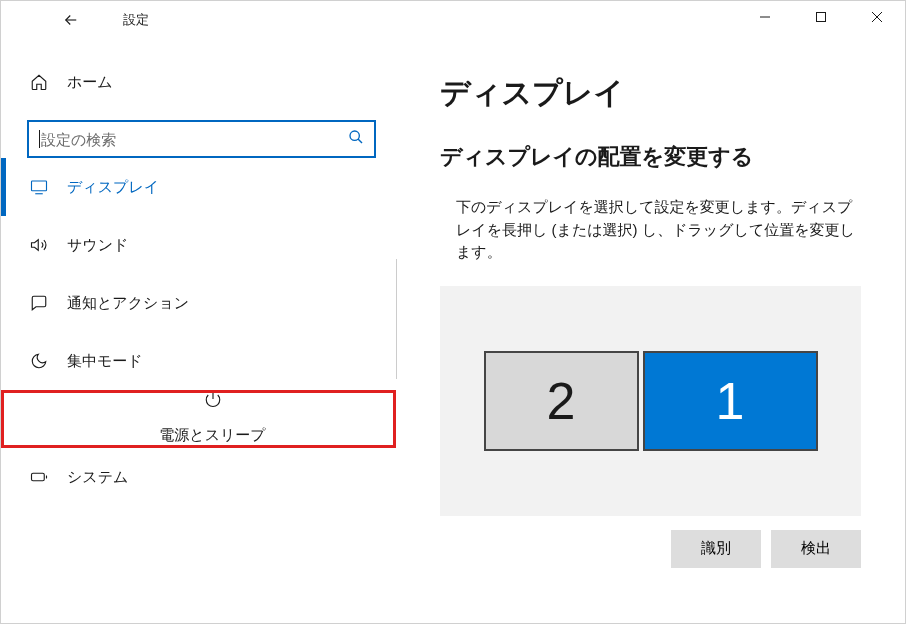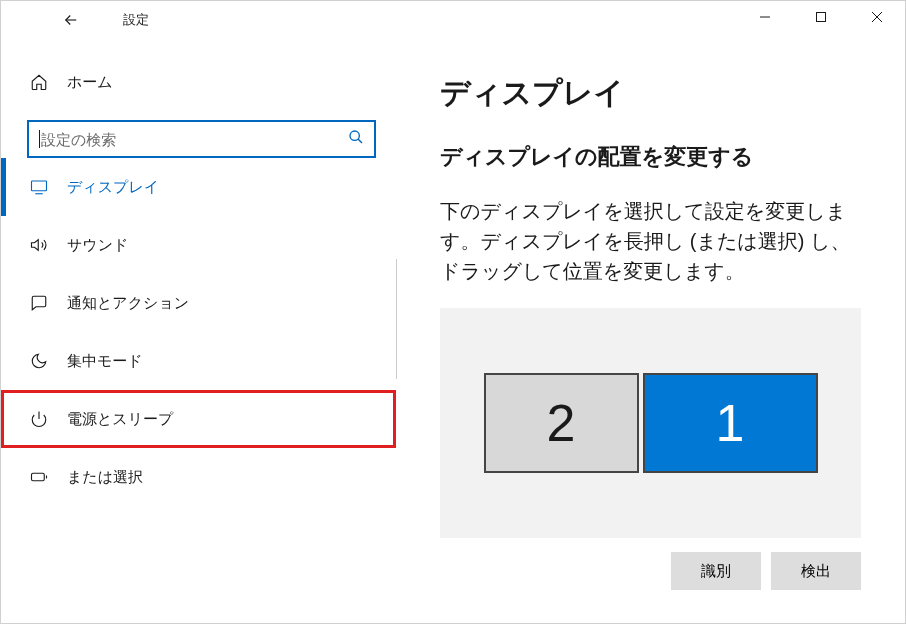--- a/index.html
+++ b/index.html
@@ -104,20 +104,21 @@
     content: "";
     position: absolute;
     left: 0; top: 0; bottom: 0;
     width: 5px;
     background: #0067c0;
   }
   .nav-item.active { color: #0067c0; }
   .nav-item.highlighted {
     outline: 3px solid #e02020;
     outline-offset: -3px;
+    flex-direction: column;
   }
   .nav-icon { width: 20px; display: flex; justify-content: center; }
 
   .divider {
     position: absolute;
     left: 395px;
     top: 220px;
     width: 1px;
     height: 120px;
     background: #cccccc;
@@ -131,23 +132,23 @@
     font-size: 30px;
     font-weight: 600;
     margin: 0 0 28px 0;
   }
   h2.section-title {
     font-size: 22px;
     font-weight: 600;
     margin: 0 0 24px 0;
   }
   .description {
-    font-size: 20px;
+    font-size: 15px;
     line-height: 1.5;
-    margin: 0 0 22px 0;
+    margin: 0 0 22px 16px;
   }
   .arrange-area {
     background: #f2f2f2;
     height: 230px;
     display: flex;
     align-items: center;
     justify-content: center;
     gap: 4px;
     position: relative;
   }
@@ -292,21 +293,21 @@
       <span>電源とスリープ</span>
     </div>
 
     <div class="nav-item">
       <span class="nav-icon">
         <svg width="18" height="18" viewBox="0 0 24 24" fill="none" stroke="#1a1a1a" stroke-width="1.5">
             <rect x="2" y="7" width="17" height="10" rx="2"></rect>
             <line x1="22" y1="10" x2="22" y2="14"></line>
           </svg>
       </span>
-      <span>または選択</span>
+      <span>システム</span>
     </div>
   </div>
 
   <div class="divider"></div>
 
   <div class="main">
     <h1 class="page-title">ディスプレイ</h1>
     <h2 class="section-title">ディスプレイの配置を変更する</h2>
     <p class="description">下のディスプレイを選択して設定を変更します。ディスプレイを長押し (または選択) し、ドラッグして位置を変更します。</p>
 

